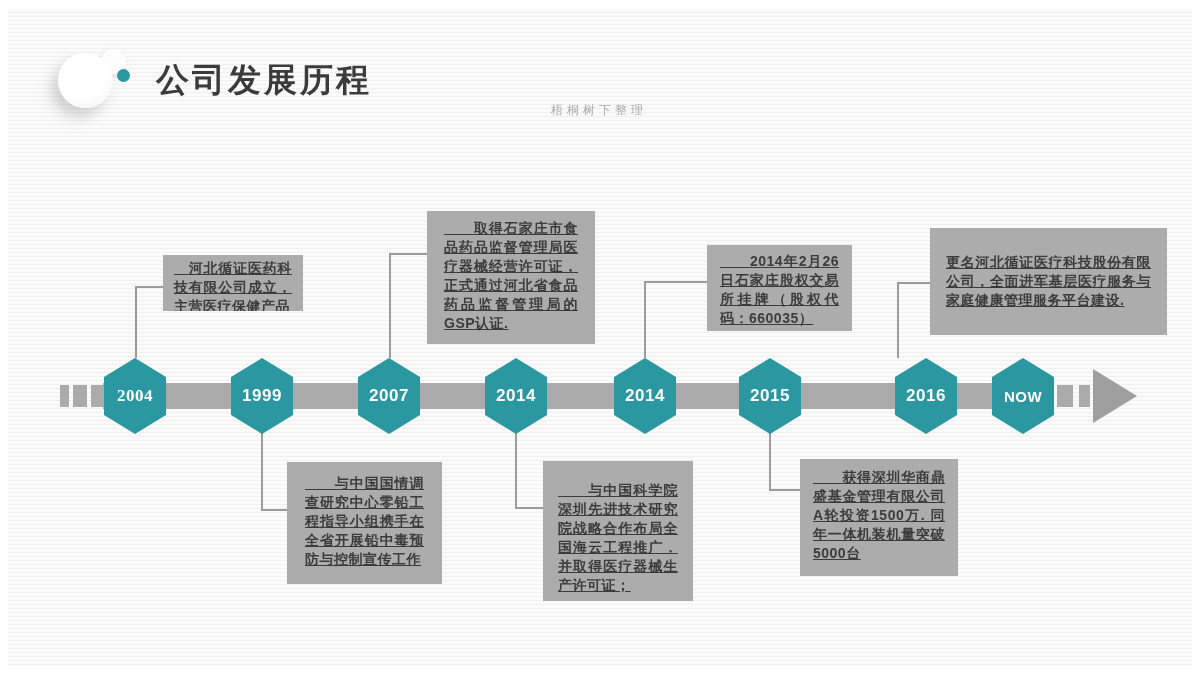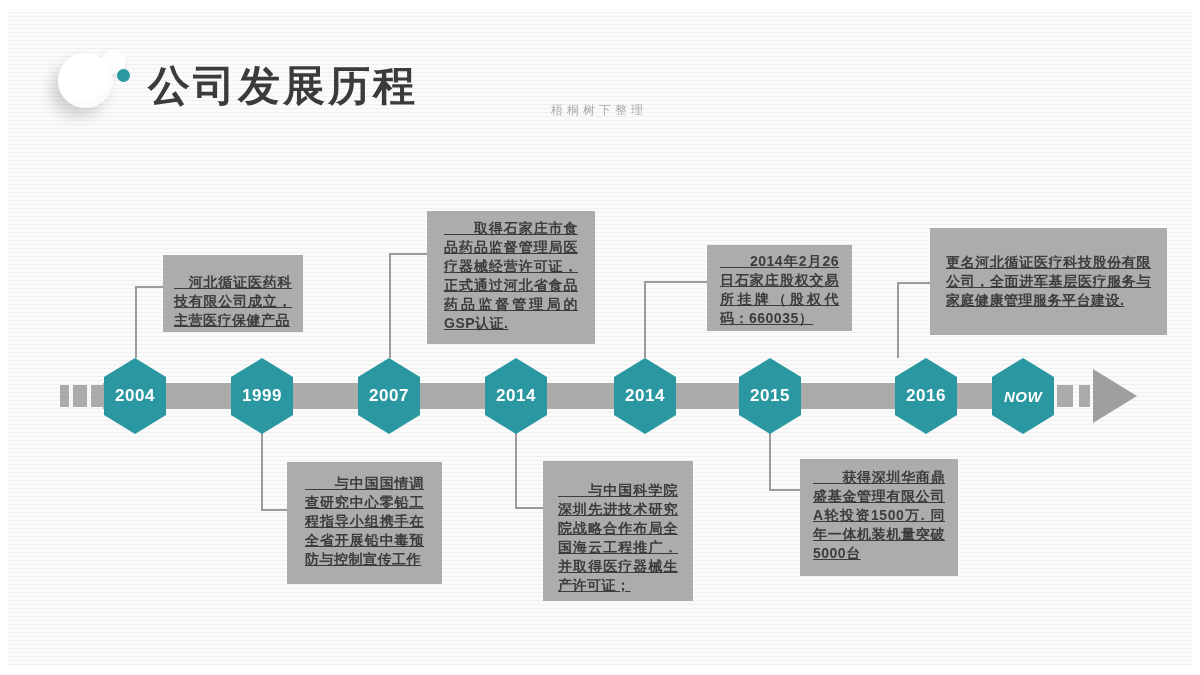--- a/index.html
+++ b/index.html
@@ -33,22 +33,22 @@
     width: 55px; height: 55px; border-radius: 50%;
     background: radial-gradient(circle at 38% 32%, #ffffff 55%, #f2f2f2 100%);
     box-shadow: -7px 9px 14px rgba(0,0,0,0.16);
   }
   .deco-dot-teal {
     position: absolute; left: 117px; top: 69px;
     width: 13px; height: 13px; border-radius: 50%;
   }
 
   .page-title {
-    position: absolute; left: 148px; top: 58px;
-    font-size: 42px; font-weight: bold; letter-spacing: 3px;
+    position: absolute; left: 156px; top: 58px;
+    font-size: 33px; font-weight: bold; letter-spacing: 3px;
     color: #3b3b3b;
   }
   .watermark {
     position: absolute; left: 551px; top: 102px;
     font-size: 12px; letter-spacing: 4px; color: #a9a9a9;
   }
 
   
   .tl-bar { position: absolute; left: 103px; top: 383px; width: 897px; height: 26px; }
   .tl-dash { position: absolute; top: 385px; height: 22px; }
@@ -65,44 +65,44 @@
     border-left: 44px solid #9f9f9f;
   }
 
   .hex {
     position: absolute; top: 358px;
     width: 62px; height: 76px;
     clip-path: polygon(50% 0%, 100% 25%, 100% 75%, 50% 100%, 0% 75%, 0% 25%);
     display: flex; align-items: center; justify-content: center;
     color: #ffffff; font-weight: bold; font-size: 17px; letter-spacing: 0.5px;
   }
-  .hex0 { left: 104px; }
+  .hex0 { left: 104px; font-family: Liberation Serif, serif; }
   .hex1 { left: 231px; }
   .hex2 { left: 358px; }
   .hex3 { left: 485px; }
   .hex4 { left: 614px; }
   .hex5 { left: 739px; }
   .hex6 { left: 866px; margin-left: 29px; }
-  .hex7 { left: 992px; font-style: italic; }
+  .hex7 { left: 992px; }
 
   .conn { position: absolute; background: #9b9b9b; }
 
   .mbox {
     position: absolute;
     background: #acacac;
     color: #3c3c3c;
     font-weight: bold;
     font-size: 14px;
     line-height: 19px;
     text-align: justify;
     letter-spacing: 0.5px;
     overflow: hidden;
     text-decoration: underline;
   }
-  .box0 { left: 163px; top: 255px; width: 140px; height: 77px;  padding: 18px 11px; }
+  .box0 { left: 163px; top: 255px; width: 140px; height: 56px;  padding: 4px 11px; }
   .box1 { left: 287px; top: 462px; width: 155px; height: 122px; padding: 12px 18px; }
   .box2 { left: 427px; top: 211px; width: 168px; height: 133px; padding: 8px 17px; }
   .box3 { left: 543px; top: 461px; width: 150px; height: 140px; padding: 20px 15px; }
   .box4 { left: 707px; top: 245px; width: 145px; height: 86px;  padding: 7px 13px; }
   .box5 { left: 800px; top: 459px; width: 158px; height: 117px; padding: 9px 13px; }
   .box6 { left: 930px; top: 228px; width: 237px; height: 107px; padding: 16px 16px;
           display: flex; align-items: center; }
 </style>
 </head>
 <body>

